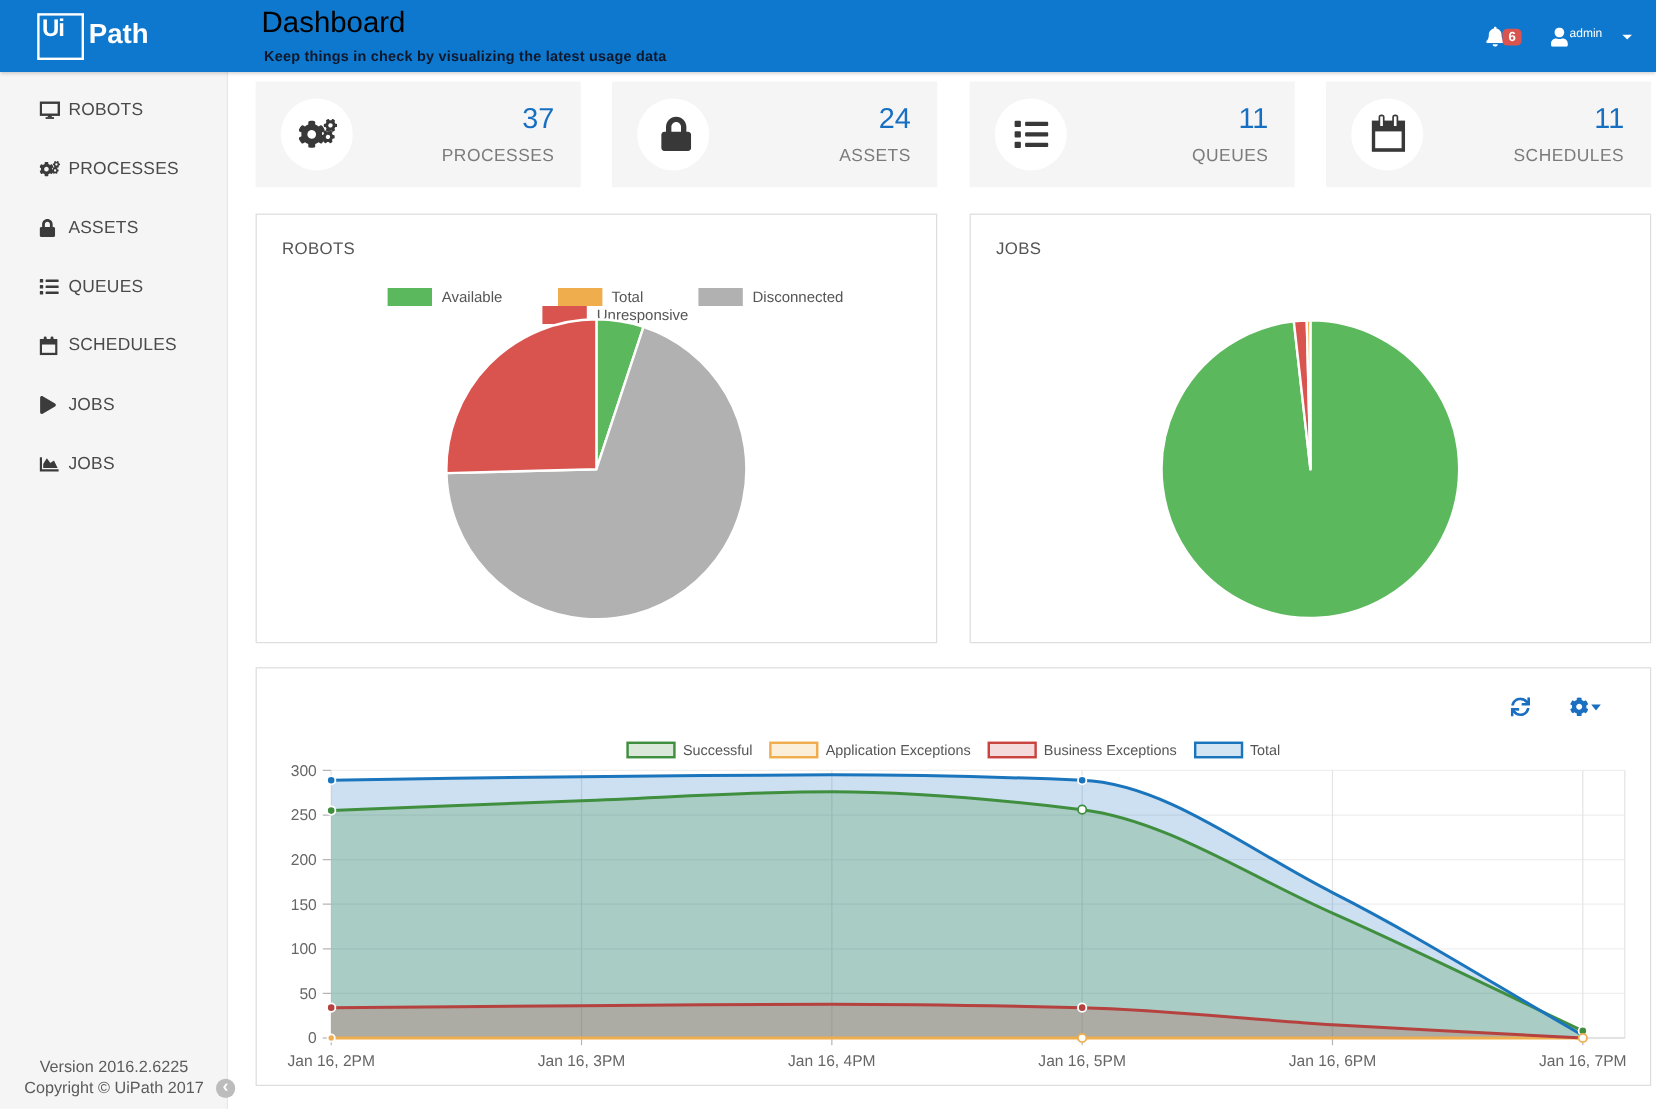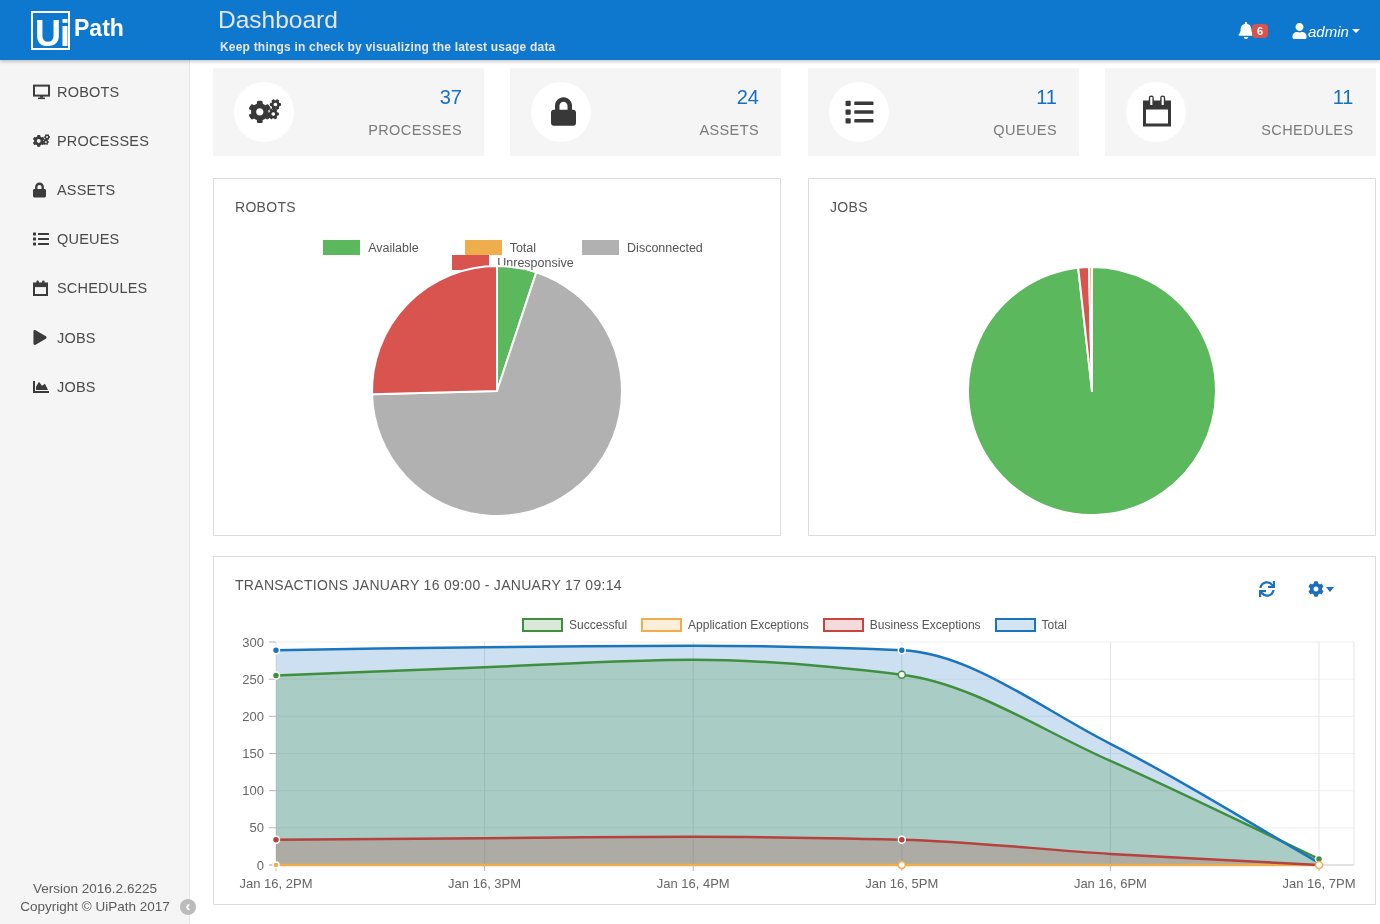--- a/index.html
+++ b/index.html
@@ -4,54 +4,54 @@
 <style>
 * { margin:0; padding:0; box-sizing:border-box; }
 html,body { width:1380px; height:924px; overflow:hidden; background:#fff;
   font-family:"Liberation Sans", sans-serif; }
 
 #header { position:absolute; left:0; top:0; width:1380px; height:60px;
   background:#0e78cf; box-shadow:0 2px 3px rgba(0,0,0,.2); z-index:20; }
 #logo { position:absolute; left:31px; top:11px; width:111px; height:39px; color:#fff; }
 #logo .box { position:absolute; left:0; top:0; width:39px; height:39px;
   border:2px solid #fff; }
-#logo .ui { position:absolute; left:4px; top:2px; font-size:36px; font-weight:bold;
+#logo .ui { position:absolute; left:4px; top:2px; font-size:20px; font-weight:bold;
   letter-spacing:-1px; color:#fff; }
 #logo .path { position:absolute; left:43px; top:4px; font-size:23px; font-weight:bold;
   letter-spacing:0; color:#fff; }
-#pagetitle { position:absolute; left:218px; top:6px; color:#e5e5e5; font-size:24.5px;
+#pagetitle { position:absolute; left:218px; top:6px; color:#000000; font-size:24.5px;
   font-weight:normal; }
-#pagesub { position:absolute; left:220px; top:40px; color:#e5e5e5; font-size:12px;
+#pagesub { position:absolute; left:220px; top:40px; color:#0f172a; font-size:12px;
   font-weight:bold; letter-spacing:0.2px; }
 #bell { position:absolute; left:1238px; top:22px; }
 #badge { position:absolute; left:1252px; top:24px; background:#d9534f; color:#fff;
   font-size:11px; font-weight:bold; border-radius:4px; padding:1px 5px; }
 #useri { position:absolute; left:1292px; top:23px; }
-#adminlbl { position:absolute; left:1308px; top:23px; color:#fff; font-size:15px;font-style:italic; }
+#adminlbl { position:absolute; left:1308px; top:23px; color:#fff; font-size:10px; }
 #caret1 { position:absolute; left:1352px; top:29px; width:0; height:0;
   border-left:4px solid transparent; border-right:4px solid transparent;
   border-top:4px solid #fff; }
 
 #sidebar { position:absolute; left:0; top:60px; width:190px; height:864px;
   background:#f5f5f6; border-right:1px solid #e7e7e7; z-index:10; }
 .mitem { position:absolute; left:0; width:190px; height:24px; color:#4a4a4a;
   font-size:14.5px; z-index:12; }
 .mitem svg { position:absolute; left:33px; top:3px; }
 .mitem .t { position:absolute; left:57px; top:3px; letter-spacing:0.2px; }
 #ver { position:absolute; left:0; top:878px; width:190px; text-align:center;
   color:#5b5b5b; font-size:13.5px; z-index:12; }
 #ver div { margin-top:3px; }
 #collapse { position:absolute; left:180px; top:899px; width:16px; height:16px;
   border-radius:50%; background:#bcbcbc; color:#fff; text-align:center;
   font-size:15px; line-height:14px; font-weight:bold; z-index:15; }
 
 .card { position:absolute; top:68px; width:271px; height:88px; background:#f5f5f5; }
 .card .circ { position:absolute; left:21px; top:14px; width:60px; height:60px;
   background:#fff; border-radius:50%; }
-.card .num { position:absolute; right:22px; top:18px; font-size:20px; color:#176fc1; }
+.card .num { position:absolute; right:22px; top:18px; font-size:24px; color:#176fc1; }
 .card .lbl { position:absolute; right:22px; top:54px; font-size:14.5px; color:#7b7b7b;
   letter-spacing:0.4px; }
 .card svg { position:absolute; }
 
 .panel { position:absolute; background:#fff; border:1px solid #ddd; }
 .ptitle { position:absolute; left:21px; top:20px; font-size:14px; color:#555;
   letter-spacing:0.3px; }
 
 .plegend { position:absolute; top:61px; left:-6px; width:100%; text-align:center; font-size:0; }
 .plegend .it { display:inline-block; vertical-align:top; margin:0 1px;padding-left:44px; }
@@ -203,21 +203,20 @@
   <svg width="566" height="356" style="position:absolute; left:0; top:0;">
     <g stroke="#fff" stroke-width="2" stroke-linejoin="round">
       <path d="M283,212L283.00,88.00A124,124 0 1 1 269.18,88.77Z" fill="#5cb85c"></path>
       <path d="M283,212L269.18,88.77A124,124 0 0 1 279.97,88.04Z" fill="#d9534f"></path>
       <path d="M283,212L279.97,88.04A124,124 0 0 1 283.00,88.00Z" fill="#f0ad4e"></path>
     </g>
   </svg>
 </div>
 
 <div class="panel" style="left:213px; top:556px; width:1163px; height:349px;">
-  <div class="ptitle">TRANSACTIONS JANUARY 16 09:00 - JANUARY 17 09:14</div>
   <div id="ticons">
     <svg width="16" height="16" viewBox="0 0 512 512" style="position:absolute; left:1045px; top:24px;">
         <path fill="#1a6fc0" d="M440.65 12.57l4 82.77A247.16 247.16 0 0 0 255.83 8C134.73 8 33.91 94.92 12.29 209.82A12 12 0 0 0 24.09 224h49.05a12 12 0 0 0 11.67-9.26 175.91 175.91 0 0 1 317-56.94l-101.46-4.86a12 12 0 0 0-12.57 12v47.41a12 12 0 0 0 12 12H500a12 12 0 0 0 12-12V12a12 12 0 0 0-12-12h-47.37a12 12 0 0 0-11.98 12.57zM255.83 432a175.61 175.61 0 0 1-146-77.8l101.8 4.87a12 12 0 0 0 12.57-12v-47.4a12 12 0 0 0-12-12H12a12 12 0 0 0-12 12V500a12 12 0 0 0 12 12h47.35a12 12 0 0 0 12-12.6l-4.15-82.57A247.17 247.17 0 0 0 256.17 504c121.11 0 221.93-86.92 243.55-201.82a12 12 0 0 0-11.8-14.18h-49.05a12 12 0 0 0-11.67 9.26A175.86 175.86 0 0 1 255.83 432z"></path>
       </svg>
     <svg width="16" height="16" viewBox="0 0 512 512" style="position:absolute; left:1094px; top:24px;">
         <path fill="#1a6fc0" d="M487.4 315.7l-42.6-24.6c4.3-23.2 4.3-47 0-70.2l42.6-24.6c4.9-2.8 7.1-8.6 5.5-14-11.1-35.6-30-67.8-54.7-94.6-3.8-4.1-10-5.1-14.8-2.3L380.8 110c-17.9-15.4-38.5-27.3-60.8-35.1V25.8c0-5.6-3.9-10.5-9.4-11.7-36.7-8.2-74.3-7.8-109.2 0-5.5 1.2-9.4 6.1-9.4 11.7V75c-22.2 7.9-42.8 19.8-60.8 35.1L88.7 85.5c-4.9-2.8-11-1.9-14.8 2.3-24.7 26.7-43.6 58.9-54.7 94.6-1.7 5.4.6 11.2 5.5 14L67.3 221c-4.3 23.2-4.3 47 0 70.2l-42.6 24.6c-4.9 2.8-7.1 8.6-5.5 14 11.1 35.6 30 67.8 54.7 94.6 3.8 4.1 10 5.1 14.8 2.3l42.6-24.6c17.9 15.4 38.5 27.3 60.8 35.1v49.2c0 5.6 3.9 10.5 9.4 11.7 36.7 8.2 74.3 7.8 109.2 0 5.5-1.2 9.4-6.1 9.4-11.7v-49.2c22.2-7.9 42.8-19.8 60.8-35.1l42.6 24.6c4.9 2.8 11 1.9 14.8-2.3 24.7-26.7 43.6-58.9 54.7-94.6 1.5-5.5-.7-11.3-5.6-14.1zM256 336c-44.1 0-80-35.9-80-80s35.9-80 80-80 80 35.9 80 80-35.9 80-80 80z"></path>
       </svg>
     <span style="position:absolute; left:1112px; top:30px; width:0; height:0; border-left:4.5px solid transparent; border-right:4.5px solid transparent; border-top:5px solid #1a6fc0;"></span>
   </div>
   <div id="tlegend">

